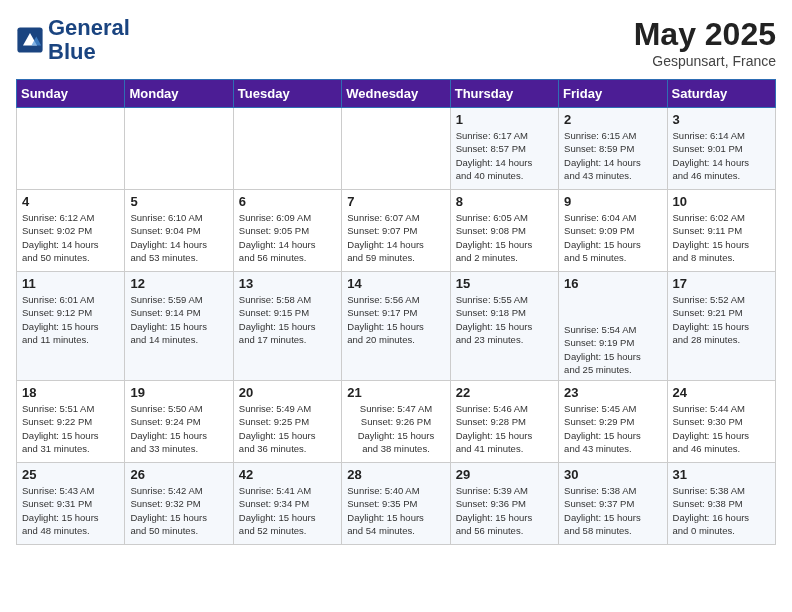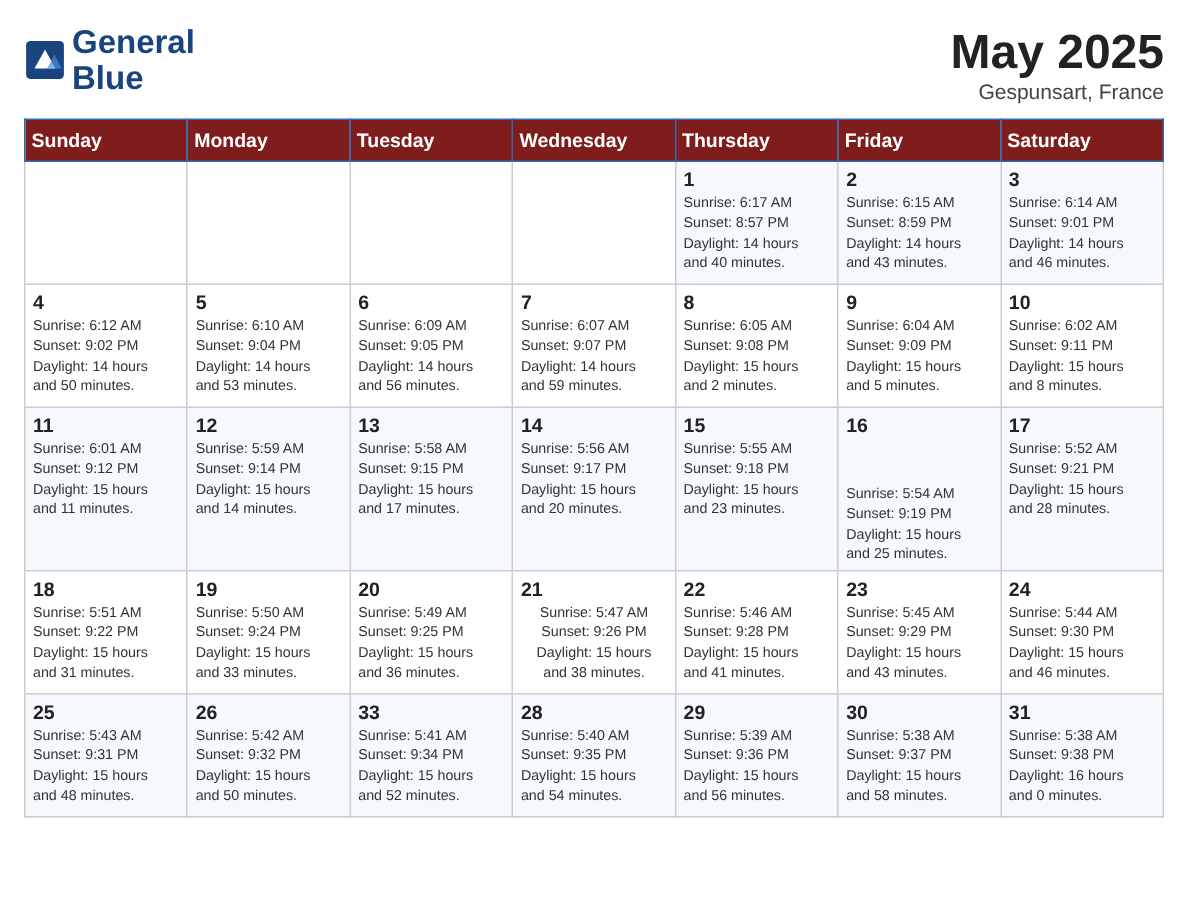--- a/index.html
+++ b/index.html
@@ -42,21 +42,21 @@
     .location {
       font-size: 14px;
       color: #444;
     }
     .calendar {
       width: 100%;
       border-collapse: collapse;
       border: 1px solid #ccc;
     }
     .calendar th {
-      background: #7f1d1d;
+      background: #4c1d95;
       color: #fff;
       font-size: 13px;
       font-weight: bold;
       padding: 6px 4px;
       border: 1px solid #2e6db4;
       text-align: left;
     }
     .calendar td {
       vertical-align: top;
       border: 1px solid #ccc;
@@ -312,21 +312,21 @@
 and 48 minutes.</div>
         </td>
         <td>
           <span class="day-number">26</span>
           <div class="day-info" style="white-space: pre-line;">Sunrise: 5:42 AM
 Sunset: 9:32 PM
 Daylight: 15 hours
 and 50 minutes.</div>
         </td>
         <td>
-          <span class="day-number">33</span>
+          <span class="day-number">42</span>
           <div class="day-info" style="white-space: pre-line;">Sunrise: 5:41 AM
 Sunset: 9:34 PM
 Daylight: 15 hours
 and 52 minutes.</div>
         </td>
         <td>
           <span class="day-number">28</span>
           <div class="day-info" style="white-space: pre-line;">Sunrise: 5:40 AM
 Sunset: 9:35 PM
 Daylight: 15 hours

